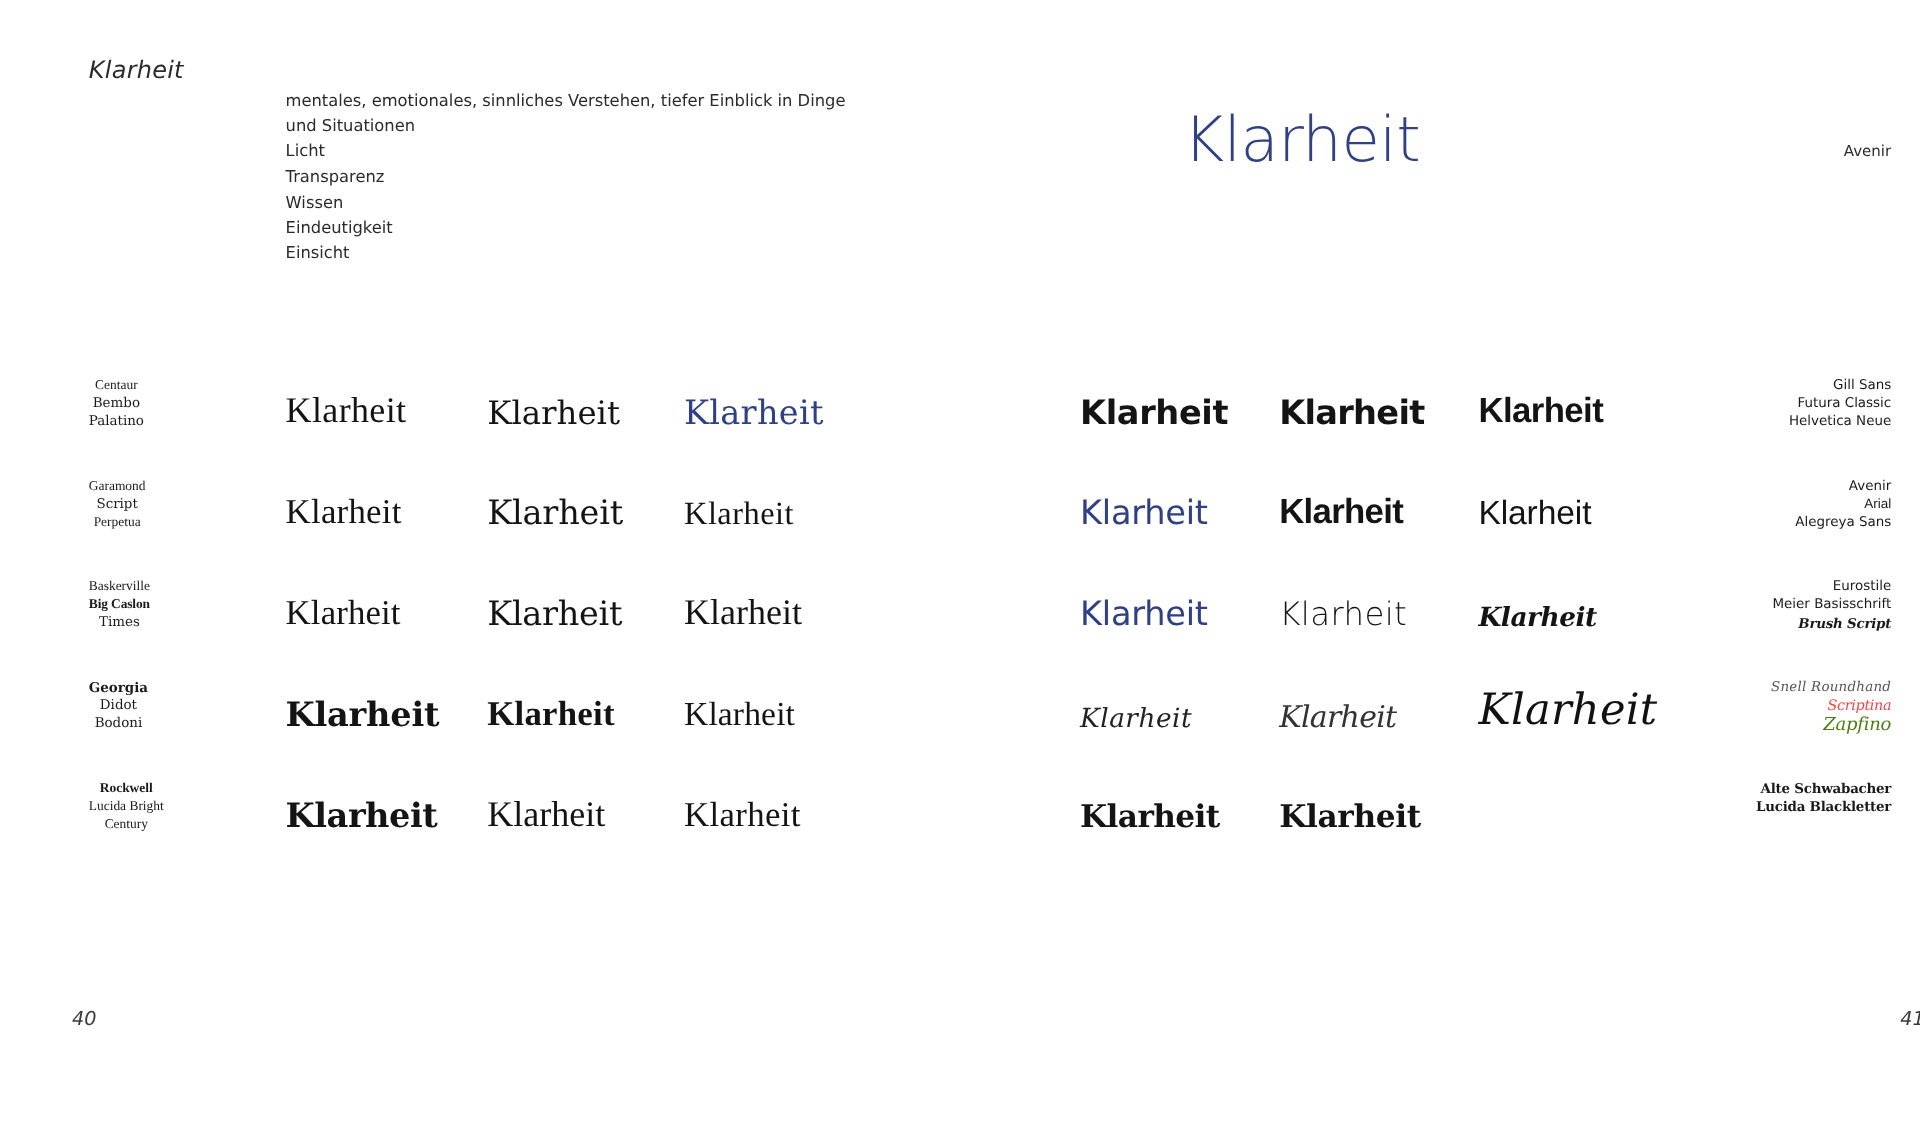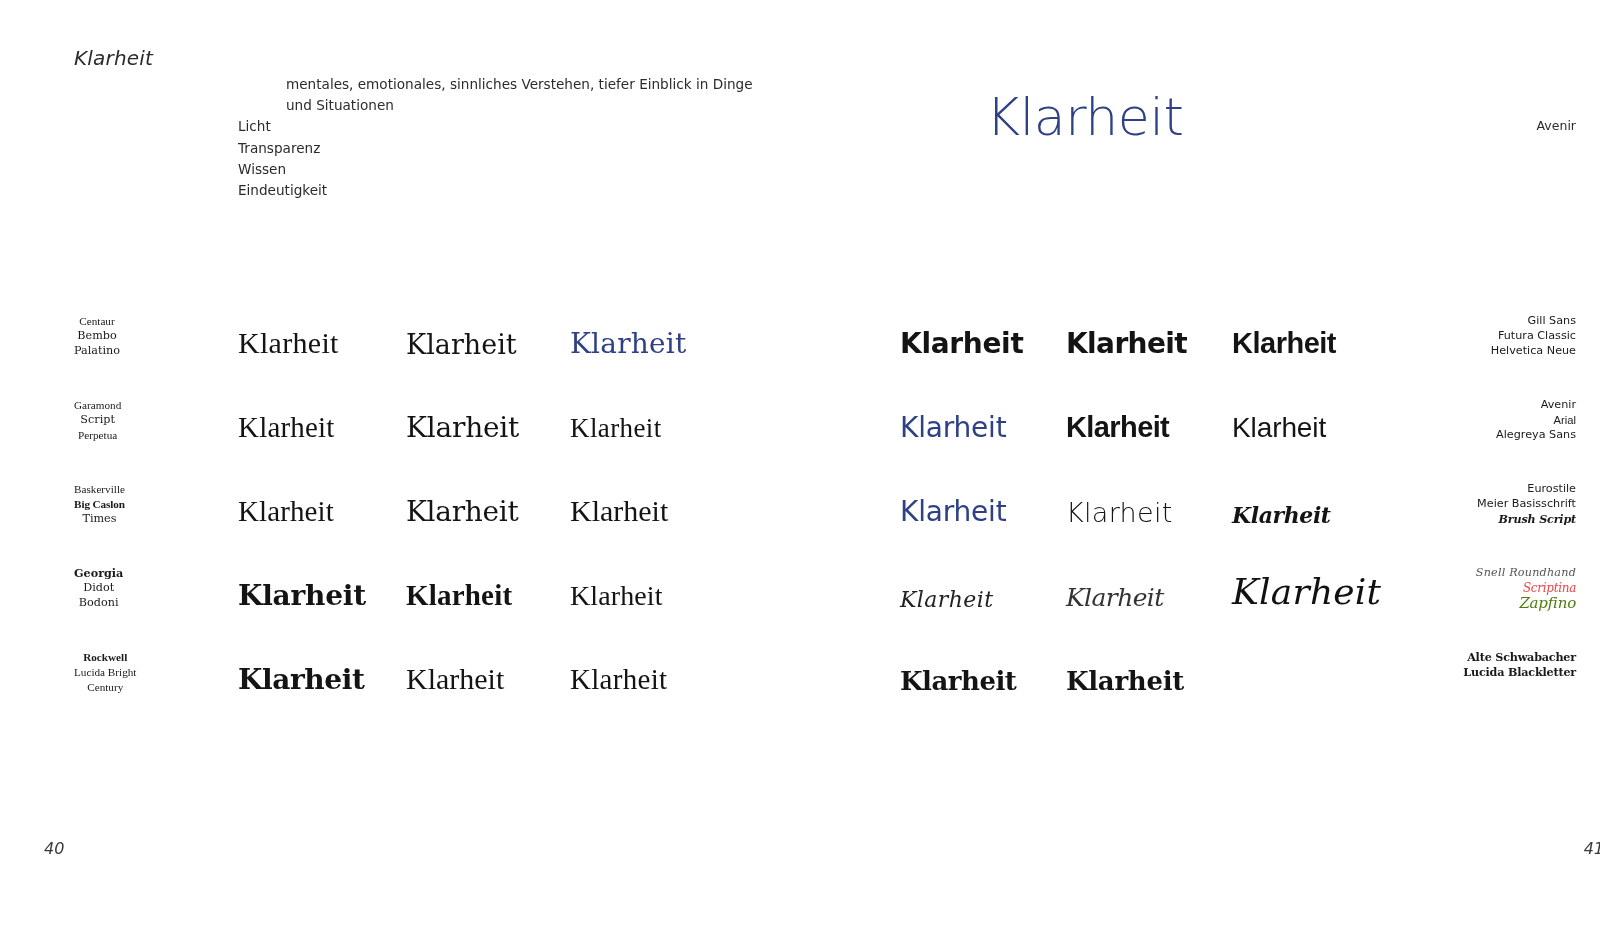--- a/index.html
+++ b/index.html
@@ -42,21 +42,20 @@
     top: 74px;
     width: 480px;
     font-family: "DejaVu Sans", sans-serif;
     font-size: 13.6px;
     line-height: 21.2px;
     color: #2b2b2b;
   }
   .defs .lead {
     display: block;
     width: 478px;
-    margin-left: 48px;
   }
   .defs .kw { display: block; }
 
   
   .display-headline {
     position: absolute;
     left: 986px;
     top: 88px;
     font-family: "DejaVu Sans", sans-serif;
     font-weight: 300;
@@ -179,36 +178,37 @@
 
   
   .folio {
     position: absolute;
     bottom: 94px;
     font-family: "DejaVu Sans", sans-serif;
     font-style: italic;
     font-size: 16px;
     color: #3a3a3a;
   }
-  .folio.left  { left: 44px; }
+  .folio.left  { left: 60px; }
   .folio.right { right: -4px; }
 </style>
 </head>
 <body>
 
 <div class="page">
 
   <div class="running-title">Klarheit</div>
 
   <div class="defs">
     <span class="lead">mentales, emotionales, sinnliches Verstehen, tiefer Einblick in Dinge und Situationen</span>
     <span class="kw">Licht</span>
     <span class="kw">Transparenz</span>
     <span class="kw">Wissen</span>
     <span class="kw">Eindeutigkeit</span>
+    <span class="kw">Einsicht</span>
   </div>
 
   <div class="display-headline" id="display-headline" style="color: rgb(47, 65, 132);">Klarheit</div>
   <div class="headline-credit">Avenir</div>
 
   <div class="grid">
 
     <div class="grid-row">
       <div class="label-col left">
         <span class="lbl-s1">Centaur</span>

